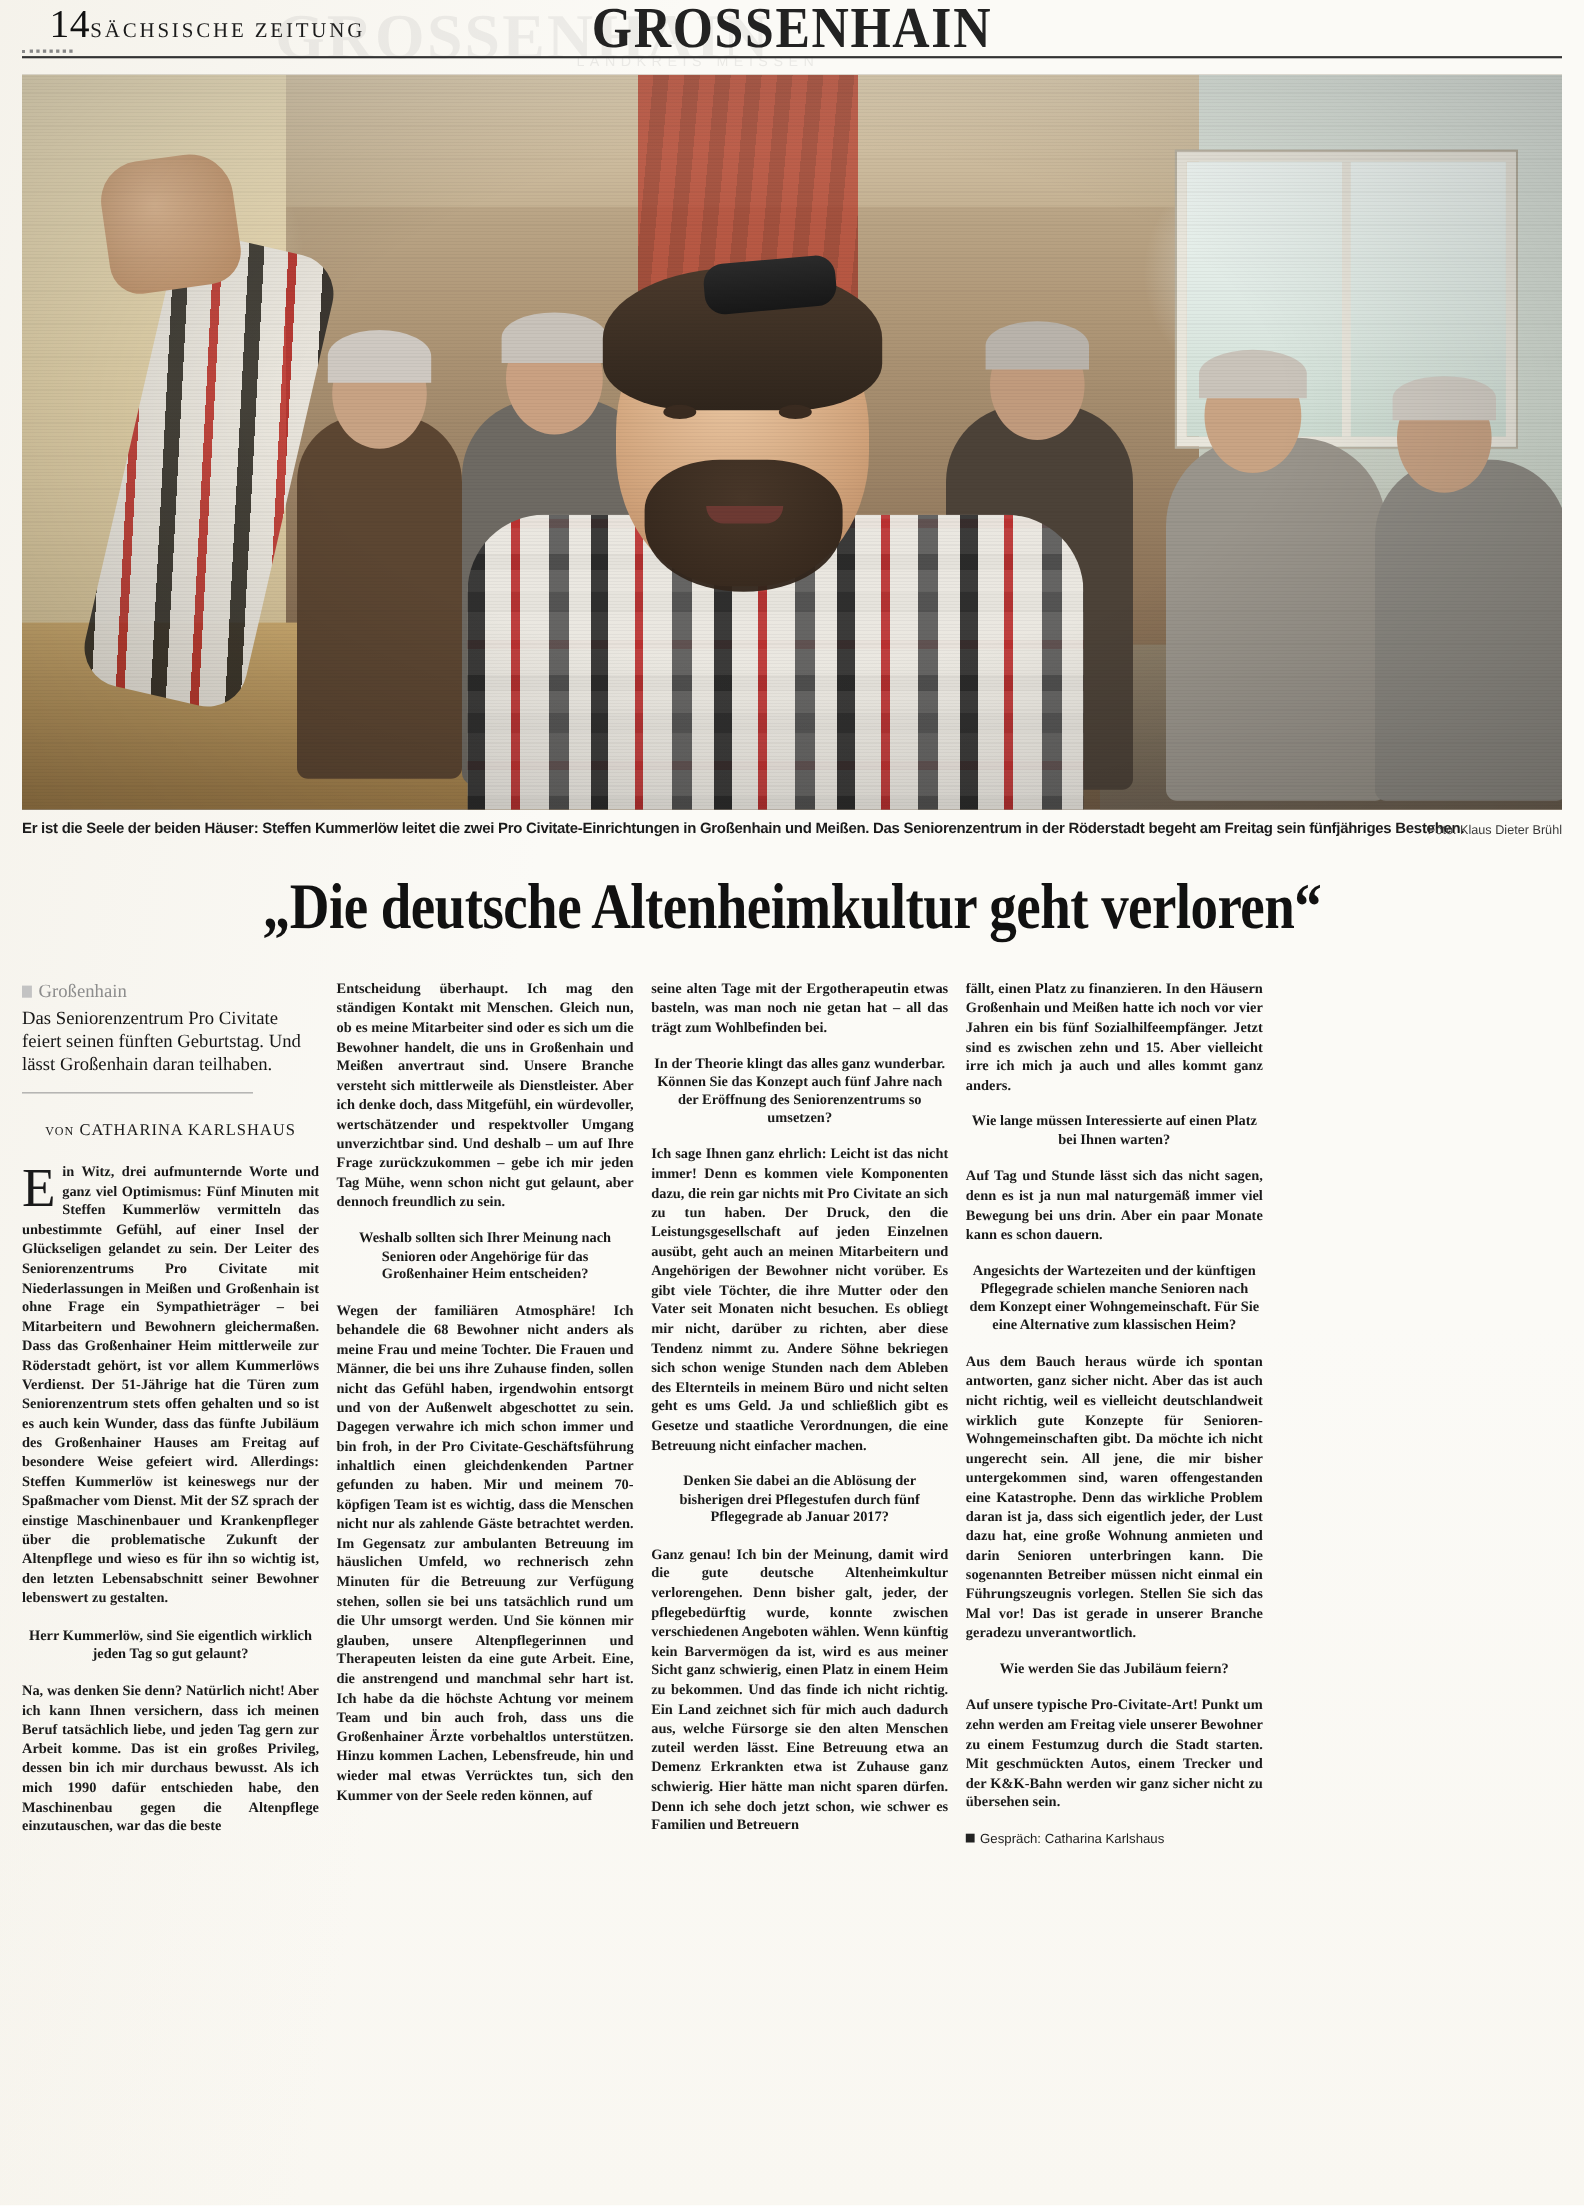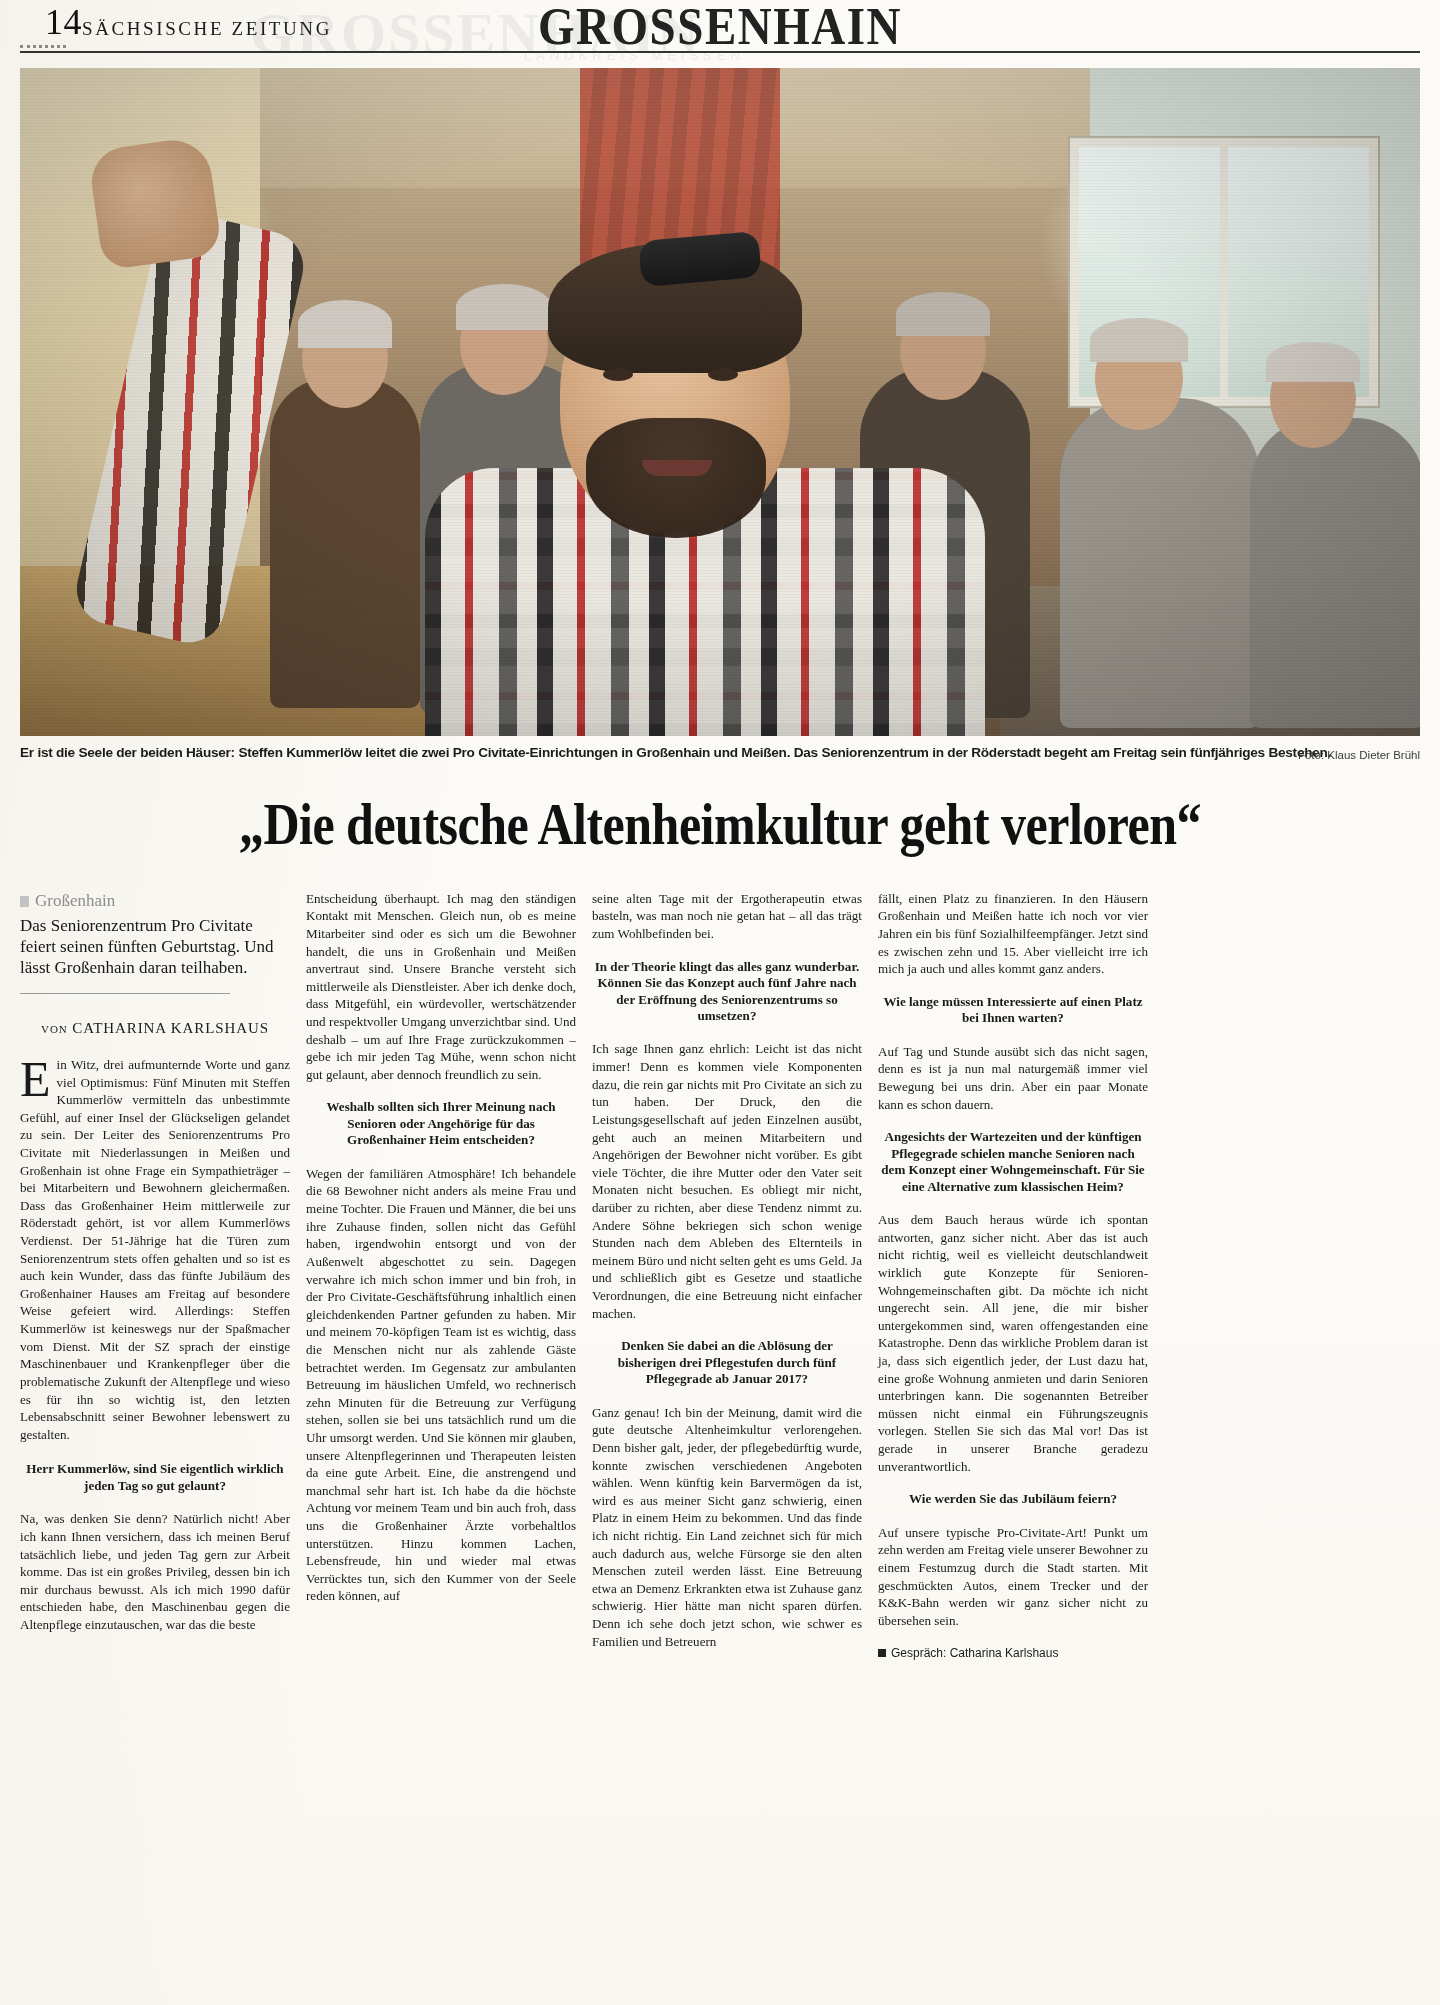--- a/index.html
+++ b/index.html
@@ -307,21 +307,21 @@
     width: 1400px;
   }
   .col {
     width: 270px;
     font-size: 13.1px;
     line-height: 1.345;
     text-align: justify;
     hyphens: auto;
     color: #1a1a1a;
   }
-  .col p { margin: 0; text-indent: 0; }
+  .col p { margin: 0; text-indent: 0; font-weight: bold; }
   .col p + p { margin-top: 16px; }
 
   .kicker {
     font-family: "Liberation Serif", serif;
     font-size: 17px;
     color: #8d8d8d;
     font-weight: 400;
     display: flex;
     align-items: center;
     gap: 6px;
@@ -486,21 +486,21 @@
       <p>seine alten Tage mit der Ergotherapeutin etwas basteln, was man noch nie getan hat – all das trägt zum Wohlbefinden bei.</p>
       <p class="q">In der Theorie klingt das alles ganz wunderbar. Können Sie das Konzept auch fünf Jahre nach der Eröffnung des Seniorenzentrums so umsetzen?</p>
       <p>Ich sage Ihnen ganz ehrlich: Leicht ist das nicht immer! Denn es kommen viele Komponenten dazu, die rein gar nichts mit Pro Civitate an sich zu tun haben. Der Druck, den die Leistungsgesellschaft auf jeden Einzelnen ausübt, geht auch an meinen Mitarbeitern und Angehörigen der Bewohner nicht vorüber. Es gibt viele Töchter, die ihre Mutter oder den Vater seit Monaten nicht besuchen. Es obliegt mir nicht, darüber zu richten, aber diese Tendenz nimmt zu. Andere Söhne bekriegen sich schon wenige Stunden nach dem Ableben des Elternteils in meinem Büro und nicht selten geht es ums Geld. Ja und schließlich gibt es Gesetze und staatliche Verordnungen, die eine Betreuung nicht einfacher machen.</p>
       <p class="q">Denken Sie dabei an die Ablösung der bisherigen drei Pflegestufen durch fünf Pflegegrade ab Januar 2017?</p>
       <p>Ganz genau! Ich bin der Meinung, damit wird die gute deutsche Altenheimkultur verlorengehen. Denn bisher galt, jeder, der pflegebedürftig wurde, konnte zwischen verschiedenen Angeboten wählen. Wenn künftig kein Barvermögen da ist, wird es aus meiner Sicht ganz schwierig, einen Platz in einem Heim zu bekommen. Und das finde ich nicht richtig. Ein Land zeichnet sich für mich auch dadurch aus, welche Fürsorge sie den alten Menschen zuteil werden lässt. Eine Betreuung etwa an Demenz Erkrankten etwa ist Zuhause ganz schwierig. Hier hätte man nicht sparen dürfen. Denn ich sehe doch jetzt schon, wie schwer es Familien und Betreuern</p>
     </div>
 
     <div class="col">
       <p>fällt, einen Platz zu finanzieren. In den Häusern Großenhain und Meißen hatte ich noch vor vier Jahren ein bis fünf Sozialhilfeempfänger. Jetzt sind es zwischen zehn und 15. Aber vielleicht irre ich mich ja auch und alles kommt ganz anders.</p>
       <p class="q">Wie lange müssen Interessierte auf einen Platz bei Ihnen warten?</p>
-      <p>Auf Tag und Stunde ausübt sich das nicht sagen, denn es ist ja nun mal naturgemäß immer viel Bewegung bei uns drin. Aber ein paar Monate kann es schon dauern.</p>
+      <p>Auf Tag und Stunde lässt sich das nicht sagen, denn es ist ja nun mal naturgemäß immer viel Bewegung bei uns drin. Aber ein paar Monate kann es schon dauern.</p>
       <p class="q">Angesichts der Wartezeiten und der künftigen Pflegegrade schielen manche Senioren nach dem Konzept einer Wohngemeinschaft. Für Sie eine Alternative zum klassischen Heim?</p>
       <p>Aus dem Bauch heraus würde ich spontan antworten, ganz sicher nicht. Aber das ist auch nicht richtig, weil es vielleicht deutschlandweit wirklich gute Konzepte für Senioren-Wohngemeinschaften gibt. Da möchte ich nicht ungerecht sein. All jene, die mir bisher untergekommen sind, waren offengestanden eine Katastrophe. Denn das wirkliche Problem daran ist ja, dass sich eigentlich jeder, der Lust dazu hat, eine große Wohnung anmieten und darin Senioren unterbringen kann. Die sogenannten Betreiber müssen nicht einmal ein Führungszeugnis vorlegen. Stellen Sie sich das Mal vor! Das ist gerade in unserer Branche geradezu unverantwortlich.</p>
       <p class="q">Wie werden Sie das Jubiläum feiern?</p>
       <p>Auf unsere typische Pro-Civitate-Art! Punkt um zehn werden am Freitag viele unserer Bewohner zu einem Festumzug durch die Stadt starten. Mit geschmückten Autos, einem Trecker und der K&amp;K-Bahn werden wir ganz sicher nicht zu übersehen sein.</p>
       <div class="endnote">
         <span class="endnote-sq"></span>
         <span>Gespräch: Catharina Karlshaus</span>
       </div>
     </div>
 

